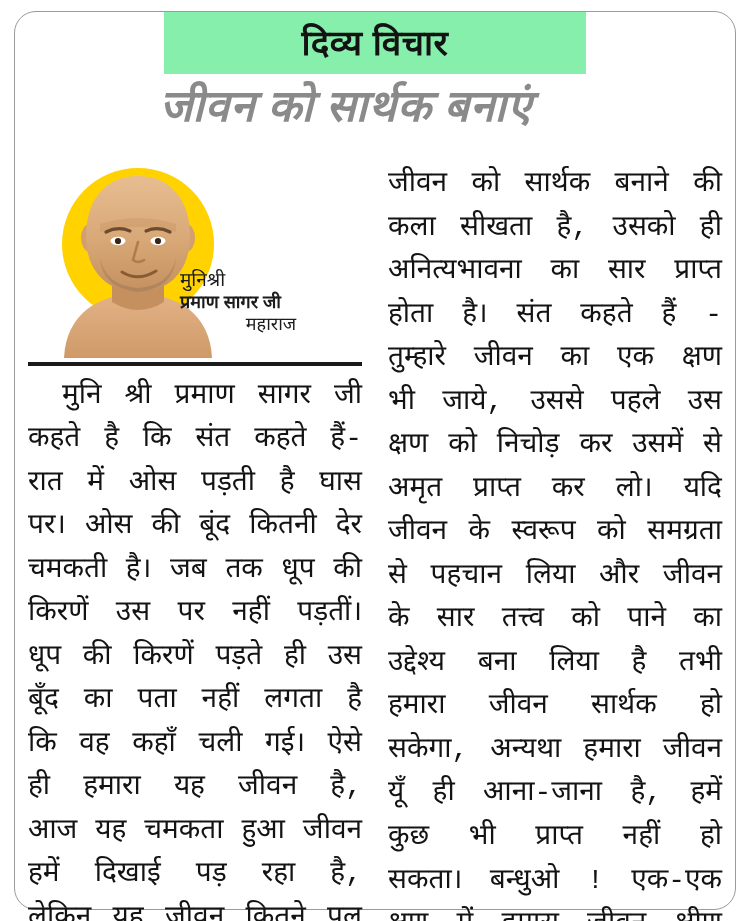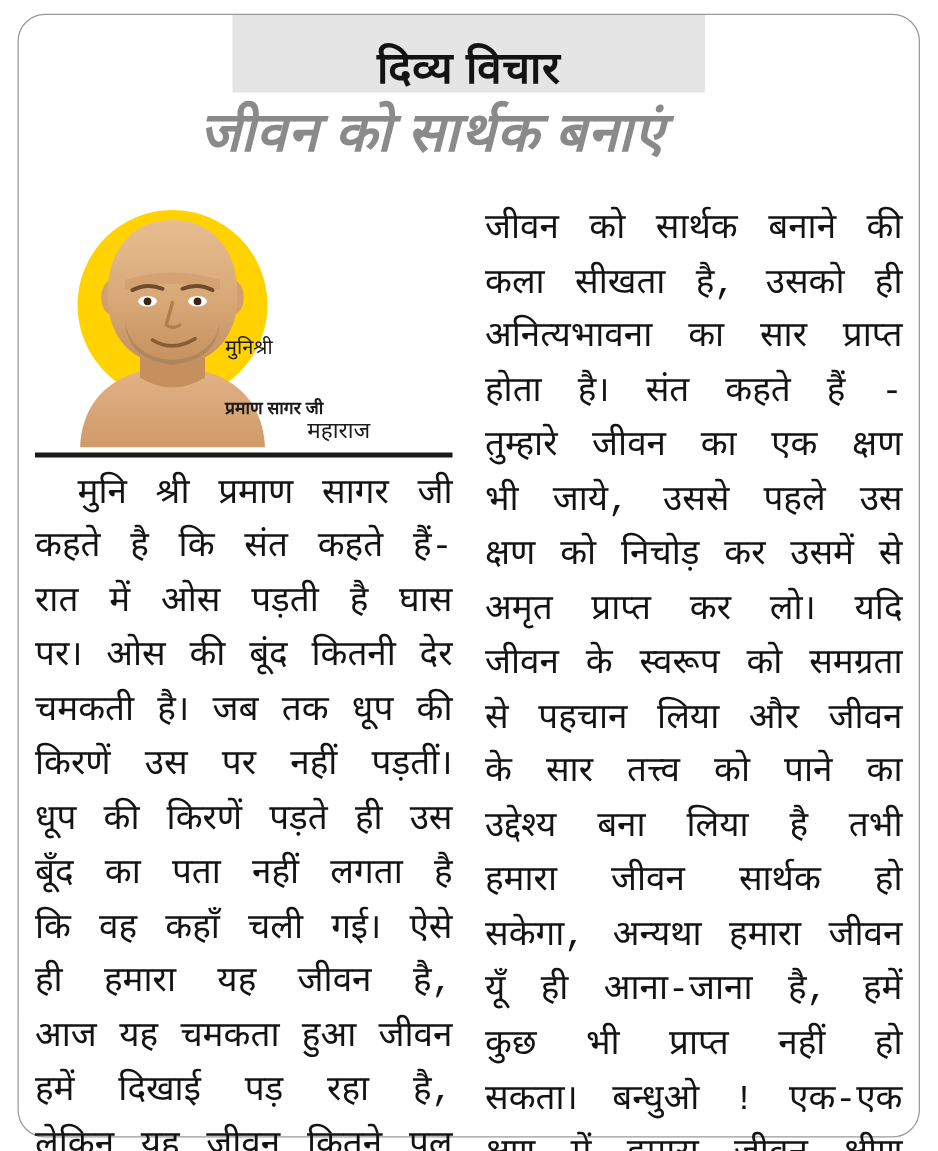--- a/index.html
+++ b/index.html
@@ -39,24 +39,24 @@
     position: absolute;
     left: 14px;
     top: 12px;
     width: 722px;
     height: 62px;
     display: flex;
     justify-content: center;
     align-items: stretch;
   }
   .banner {
-    width: 378px;
-    background: #e5e5e5;
+    width: 422px;
+    background: #86efac;
     display: flex;
-    align-items: flex-end;
+    align-items: center;
     justify-content: center;
   }
   .banner-text {
     font-family: "Liberation Sans", "DejaVu Sans", sans-serif;
     font-weight: 700;
     font-size: 35px;
     line-height: 1;
     color: #131313;
     letter-spacing: 0.5px;
     padding-bottom: 2px;
@@ -129,29 +129,28 @@
   .byline {
     position: absolute;
     left: 152px;
     top: 108px;
     width: 182px;
     line-height: 1.18;
     color: #1b1b1b;
   }
   .byline .b-pre {
     font-family: Liberation Mono, monospace;
-    font-size: 16px;
+    font-size: 19px;
     font-weight: 400;
   }
   .byline .b-name {
     font-family: "Liberation Sans", "DejaVu Sans", sans-serif;
-    font-size: 14px;
+    font-size: 18px;
     font-weight: 700;
     white-space: nowrap;
-    margin-top: 29px;
   }
   .byline .b-post {
     font-family: "Liberation Sans", "DejaVu Sans", sans-serif;
     font-size: 18px;
     font-weight: 400;
     text-align: center;
   }
 
   .rule {
     width: 100%;

